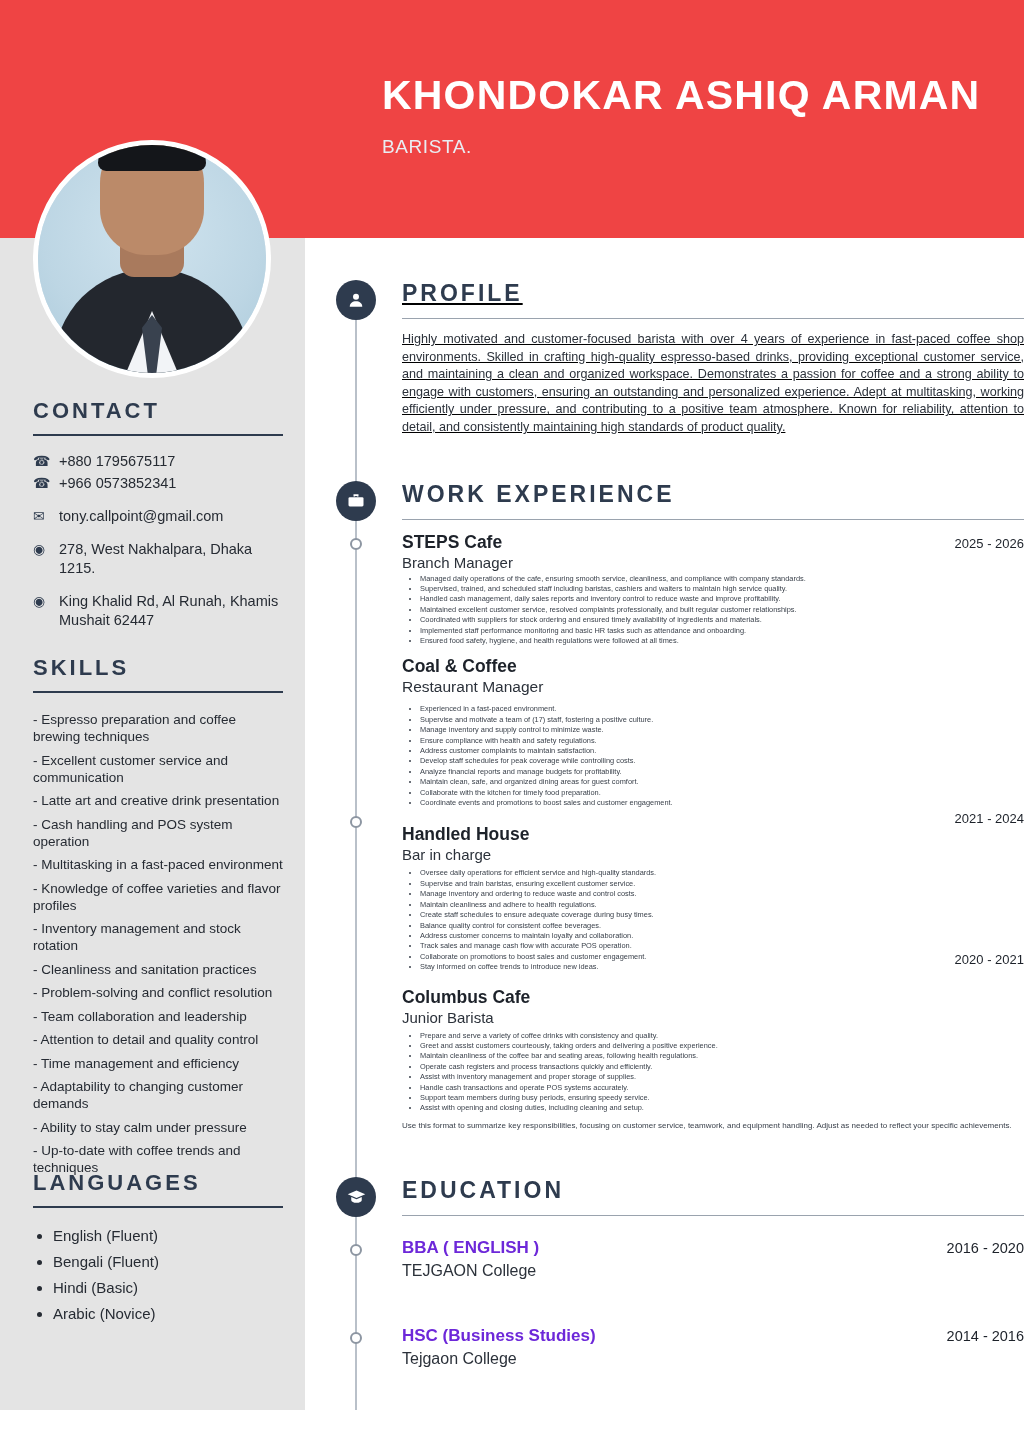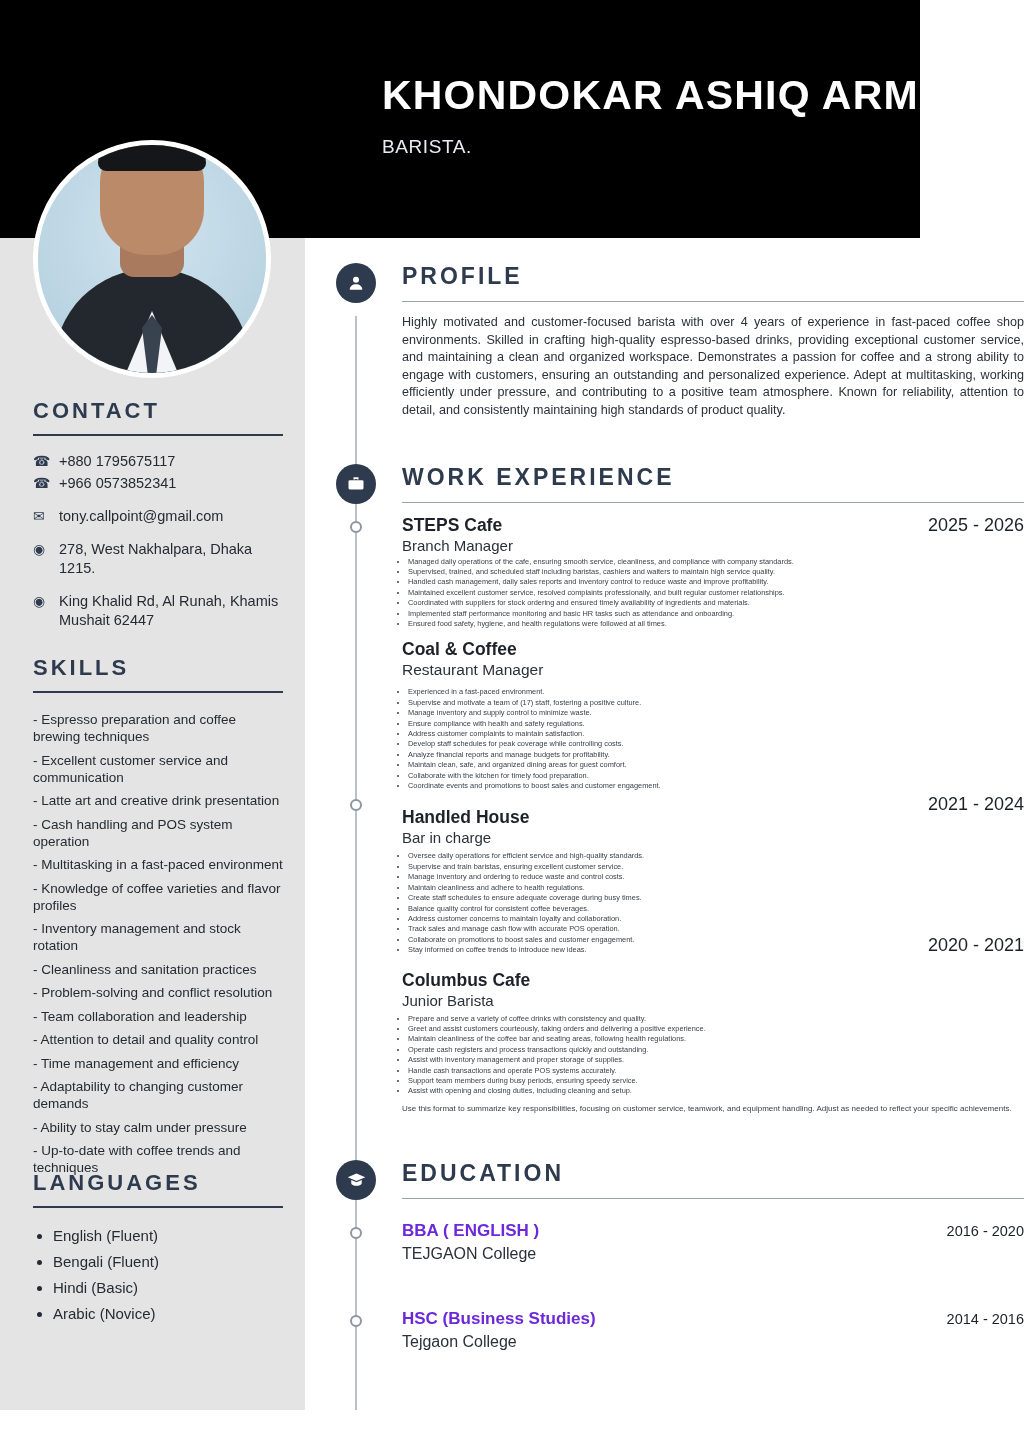--- a/index.html
+++ b/index.html
@@ -14,22 +14,22 @@
     position: relative;
     width: 1024px;
     height: 1448px;
     background: #ffffff;
   }
 
   
   .header {
     position: absolute;
     left: 0; top: 0;
-    width: 920px; height: 238px;
-    background: #000000;
+    width: 1024px; height: 238px;
+    background: #ef4444;
   }
   .header-text {
     position: absolute;
     left: 382px; top: 72px;
     width: 600px;
   }
   .name {
     color: #ffffff;
     font-size: 41px;
     font-weight: bold;
@@ -219,31 +219,31 @@
     display: flex;
     align-items: baseline;
     justify-content: space-between;
   }
   .job-org {
     font-size: 17.5px;
     font-weight: bold;
     color: #1d222a;
   }
   .job-date {
-    font-size: 18px;
+    font-size: 13px;
     color: #1d222a;
     white-space: nowrap;
   }
   .job-role {
     font-size: 15.5px;
     color: #2b313a;
     margin-top: 1px;
   }
   .job-role.small { font-size: 15px; }
-  .bullets { margin: 3px 0 0 6px; }
+  .bullets { margin: 3px 0 0 18px; }
   .bullets li {
     font-size: 7.4px;
     line-height: 10.4px;
     color: #3a414b;
     list-style: disc;
   }
   .job-note {
     font-size: 8px;
     line-height: 11px;
     color: #3a414b;
@@ -344,21 +344,21 @@
       <li class="lang-item">English (Fluent)</li>
       <li class="lang-item">Bengali (Fluent)</li>
       <li class="lang-item">Hindi (Basic)</li>
       <li class="lang-item">Arabic (Novice)</li>
     </ul>
   </div>
 
   <div class="main">
     <div class="timeline"></div>
 
-    <div class="sec" style="margin-top:25px;">
+    <div class="sec" style="margin-top:42px;text-decoration:underline;">
       <div class="sec-badge">
         <svg width="20" height="20" viewBox="0 0 24 24" fill="#ffffff" aria-hidden="true">
           <circle cx="12" cy="8" r="3.6"></circle>
           <path d="M4.5 20c0-4 3.4-6.4 7.5-6.4S19.5 16 19.5 20z"></path>
         </svg>
       </div>
       <div class="sec-h">PROFILE</div>
       <div class="profile-text">Highly motivated and customer-focused barista with over 4 years of experience in fast-paced coffee shop environments. Skilled in crafting high-quality espresso-based drinks, providing exceptional customer service, and maintaining a clean and organized workspace. Demonstrates a passion for coffee and a strong ability to engage with customers, ensuring an outstanding and personalized experience. Adept at multitasking, working efficiently under pressure, and contributing to a positive team atmosphere. Known for reliability, attention to detail, and consistently maintaining high standards of product quality.</div>
     </div>
 
@@ -432,21 +432,21 @@
 
       <div class="job" style="margin-top:14px;">
         <div class="job-head">
           <span class="job-org">Columbus Cafe</span>
         </div>
         <div class="job-role small">Junior Barista</div>
         <ul class="bullets" style="margin-top:5px;">
           <li>Prepare and serve a variety of coffee drinks with consistency and quality.</li>
           <li>Greet and assist customers courteously, taking orders and delivering a positive experience.</li>
           <li>Maintain cleanliness of the coffee bar and seating areas, following health regulations.</li>
-          <li>Operate cash registers and process transactions quickly and outstanding.</li>
+          <li>Operate cash registers and process transactions quickly and efficiently.</li>
           <li>Assist with inventory management and proper storage of supplies.</li>
           <li>Handle cash transactions and operate POS systems accurately.</li>
           <li>Support team members during busy periods, ensuring speedy service.</li>
           <li>Assist with opening and closing duties, including cleaning and setup.</li>
         </ul>
         <div class="job-note">Use this format to summarize key responsibilities, focusing on customer service, teamwork, and equipment handling. Adjust as needed to reflect your specific achievements.</div>
       </div>
     </div>
 
     <div class="sec" style="margin-top:46px;">

